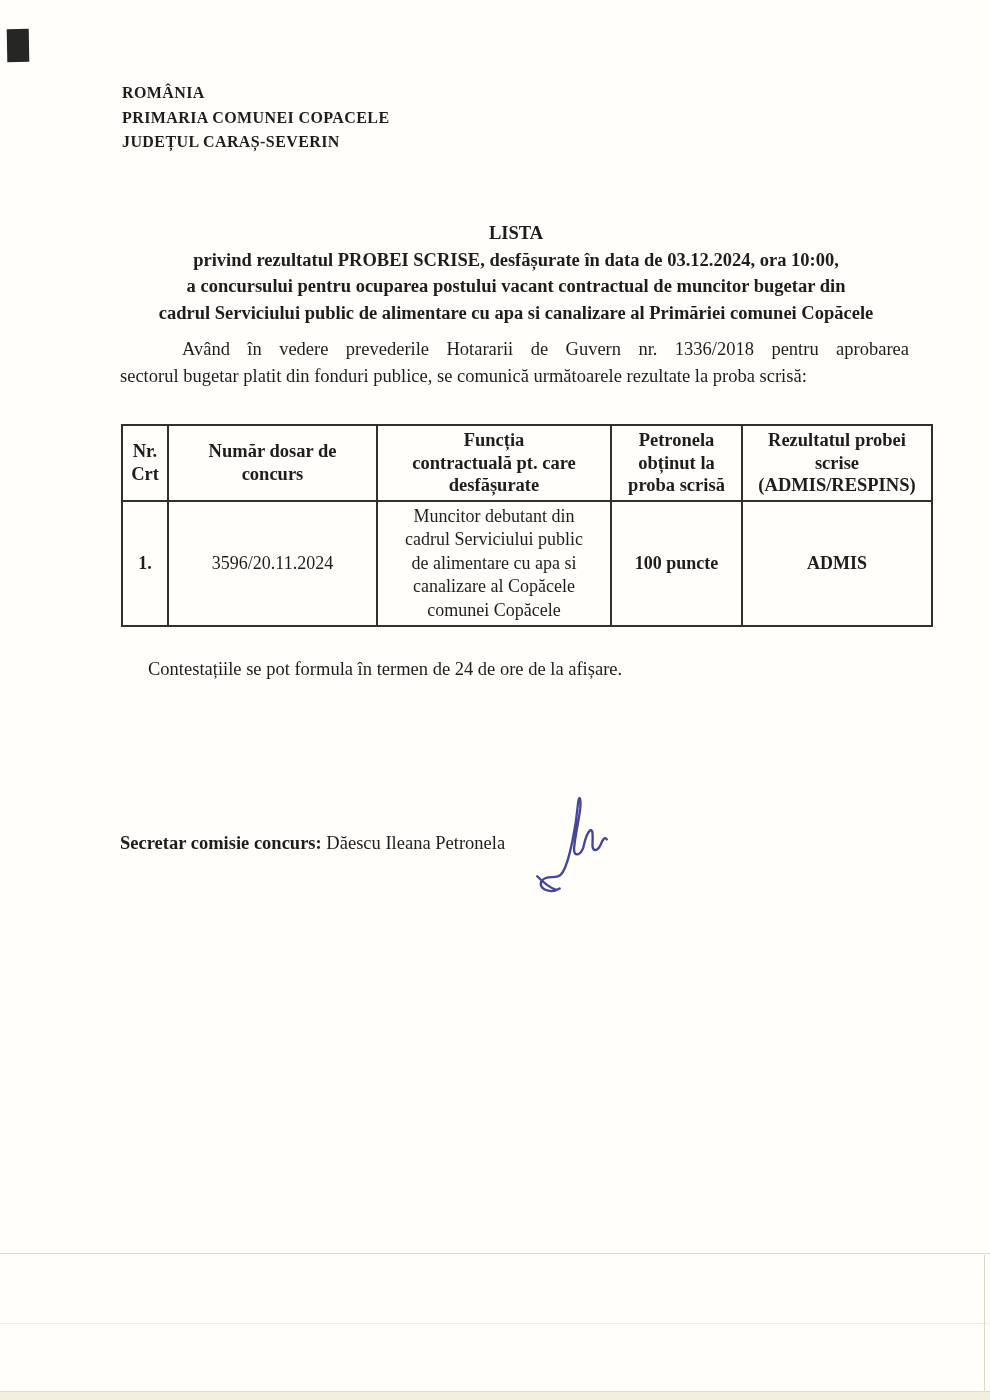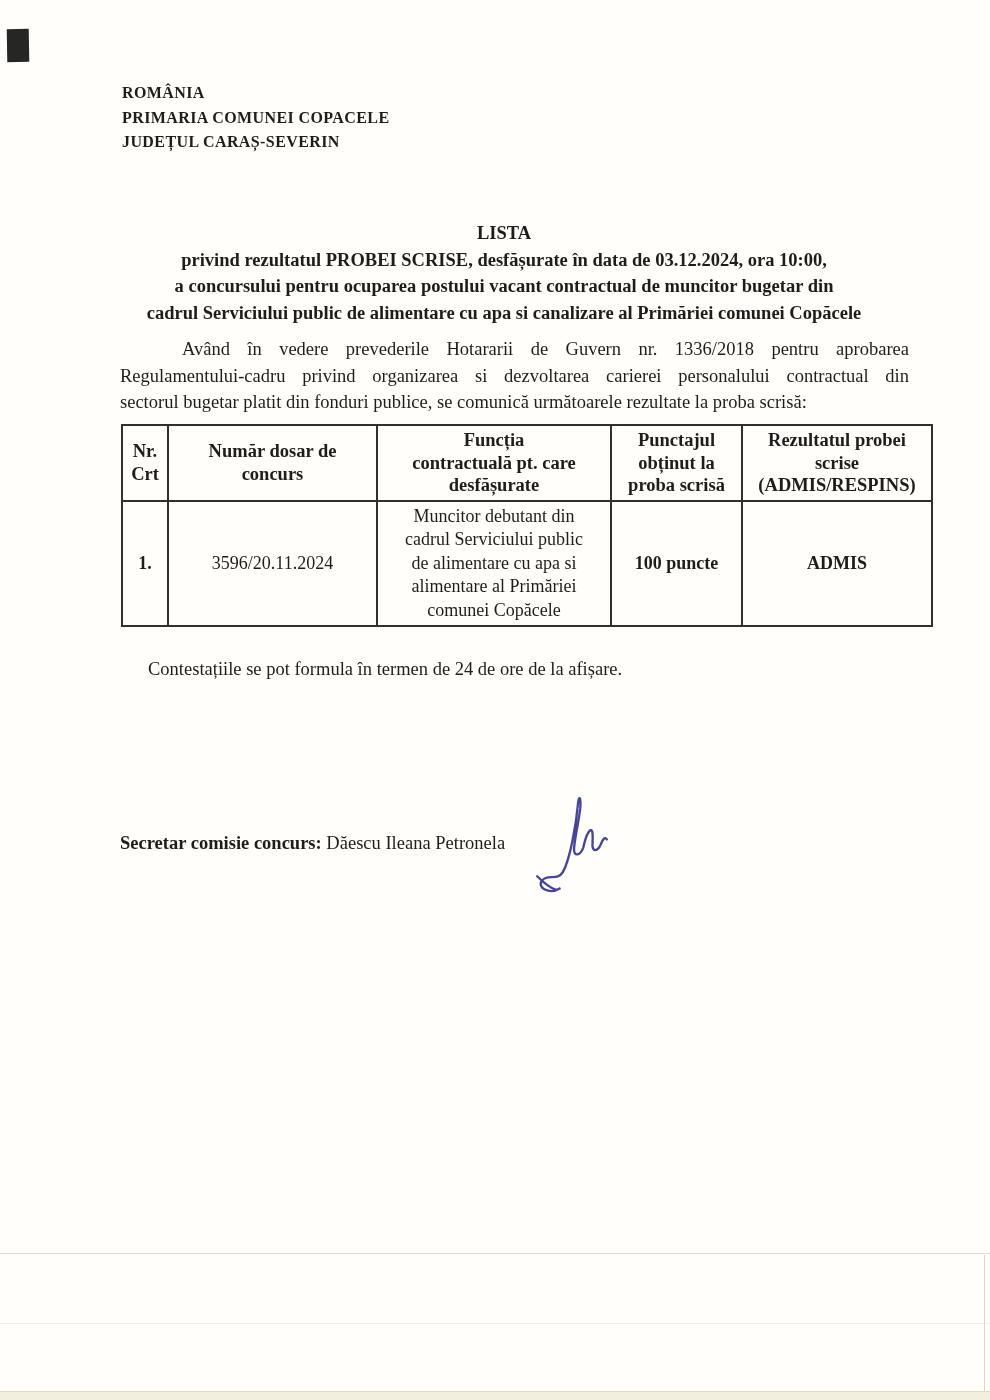--- a/index.html
+++ b/index.html
@@ -18,21 +18,21 @@
   .corner-mark{ left:7px; top:29px; width:22px; height:33px; background:#262624; transform:rotate(-1deg); }
   .scan-line-1{ left:0; top:1253px; width:990px; height:1px; background:#dcdbd5; }
   .scan-line-2{ left:0; top:1323px; width:990px; height:1px; background:#efeee8; }
   .scan-edge-right{ left:984px; top:1255px; width:1px; height:136px; background:#ddd8c6; }
   .bottom-strip{ left:0; bottom:0; width:990px; height:9px; background:#f3efdf; border-top:1px solid #e3ddc6; }
 
   
   .letterhead{ left:122px; top:81px; font-weight:bold; font-size:16px; line-height:24.5px; letter-spacing:0.4px; }
 
   
-  .title-block{ left:109px; top:220px; width:790px; text-align:center; font-weight:bold; font-size:18.5px; line-height:26.5px; }
+  .title-block{ left:121px; top:220px; width:790px; text-align:center; font-weight:bold; font-size:18.5px; line-height:26.5px; }
 
   
   .intro{ left:120px; top:336px; width:789px; font-size:18.5px; line-height:26.5px; }
   .intro .just{ text-align:justify; text-align-last:justify; }
   .intro .indent{ text-indent:62px; }
 
   
   table.results{ left:121px; top:424px; border-collapse:collapse; table-layout:fixed; }
   table.results td{ border:2px solid #333029; text-align:center; vertical-align:middle; padding:3px 4px; }
   table.results .hdr{ font-weight:bold; font-size:18.5px; line-height:22.5px; height:66px; }
@@ -68,21 +68,20 @@
 
 <div class="abs title-block">
   <div>LISTA</div>
   <div>privind rezultatul PROBEI SCRISE, desfășurate în data de 03.12.2024, ora 10:00,</div>
   <div>a concursului pentru ocuparea postului vacant contractual de muncitor bugetar din</div>
   <div>cadrul Serviciului public de alimentare cu apa si canalizare al Primăriei comunei Copăcele</div>
 </div>
 
 <div class="abs intro">
   <div class="just indent">Având în vedere prevederile Hotararii de Guvern nr. 1336/2018 pentru aprobarea</div>
-  <div class="just">Regulamentului-cadru privind organizarea si dezvoltarea carierei personalului contractual din</div>
   <div>sectorul bugetar platit din fonduri publice, se comunică următoarele rezultate la proba scrisă:</div>
 </div>
 
 <table class="abs results">
   <colgroup>
     <col style="width:46px">
       <col style="width:209px">
       <col style="width:234px">
       <col style="width:131px">
       <col style="width:190px">
@@ -96,38 +95,38 @@
       <td>
         <span class="cell-line">Număr dosar de</span>
         <span class="cell-line">concurs</span>
       </td>
       <td>
         <span class="cell-line">Funcția</span>
         <span class="cell-line">contractuală pt. care</span>
         <span class="cell-line">desfășurate</span>
       </td>
       <td>
-        <span class="cell-line">Punctajul</span>
+        <span class="cell-line">Petronela</span>
         <span class="cell-line">obținut la</span>
         <span class="cell-line">proba scrisă</span>
       </td>
       <td>
         <span class="cell-line">Rezultatul probei</span>
         <span class="cell-line">scrise</span>
         <span class="cell-line">(ADMIS/RESPINS)</span>
       </td>
     </tr>
     <tr class="body-row">
       <td class="b">1.</td>
       <td>3596/20.11.2024</td>
       <td class="fn-cell">
         <span class="cell-line">Muncitor debutant din</span>
         <span class="cell-line">cadrul Serviciului public</span>
         <span class="cell-line">de alimentare cu apa si</span>
-        <span class="cell-line">alimentare al Primăriei</span>
+        <span class="cell-line">canalizare al Copăcele</span>
         <span class="cell-line">comunei Copăcele</span>
       </td>
       <td class="b">100 puncte</td>
       <td class="b">ADMIS</td>
     </tr>
   </tbody>
 </table>
 
 <div class="abs notes">
   <div>Contestațiile se pot formula în termen de 24 de ore de la afișare.</div>

